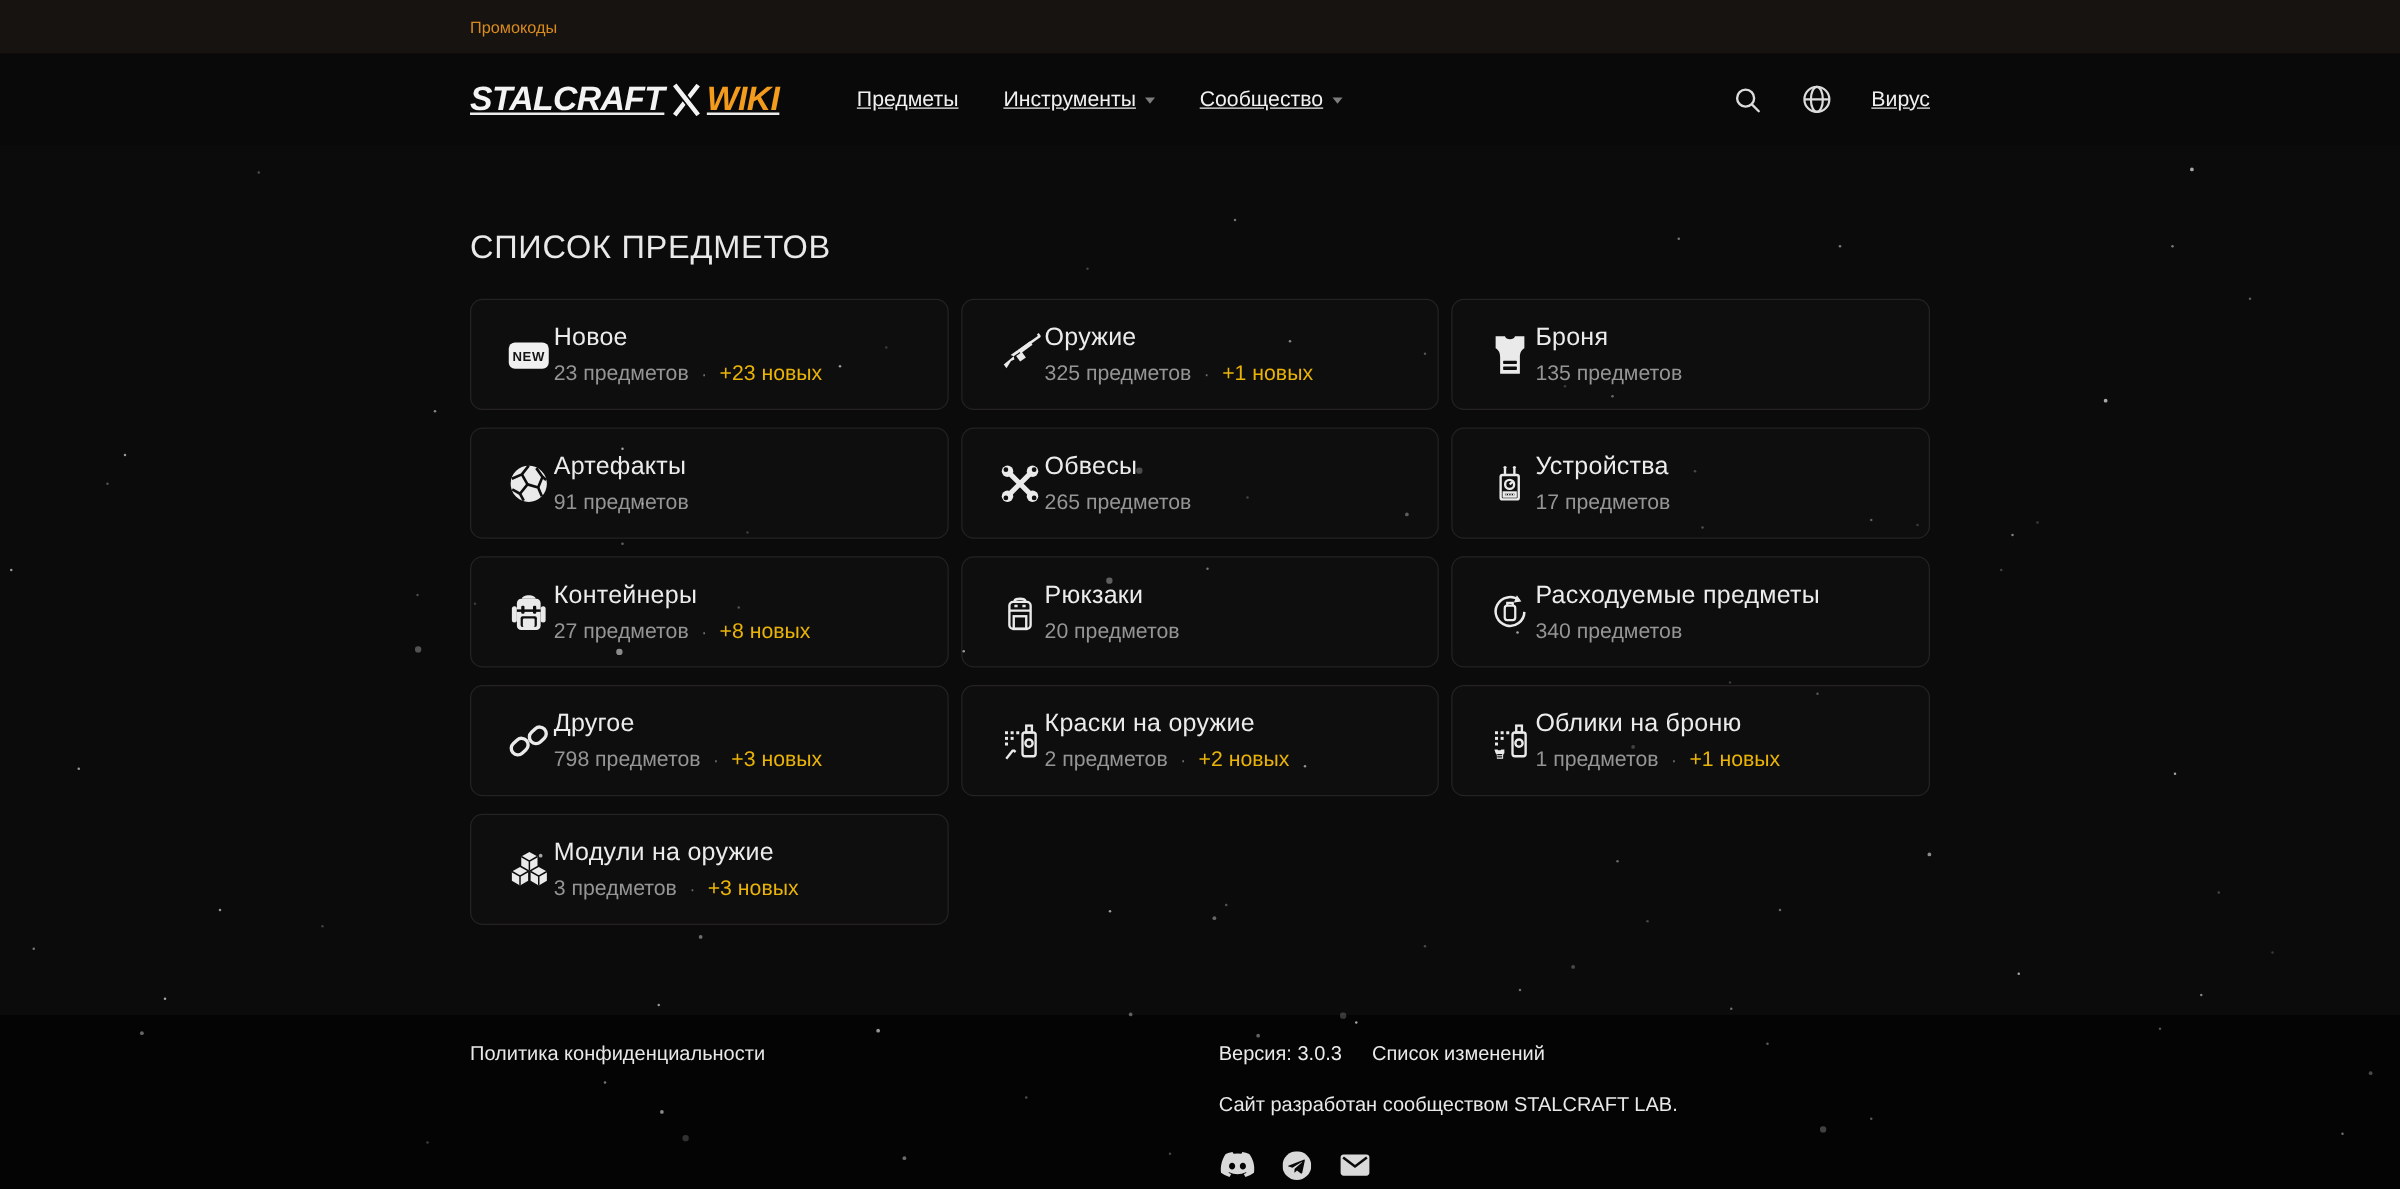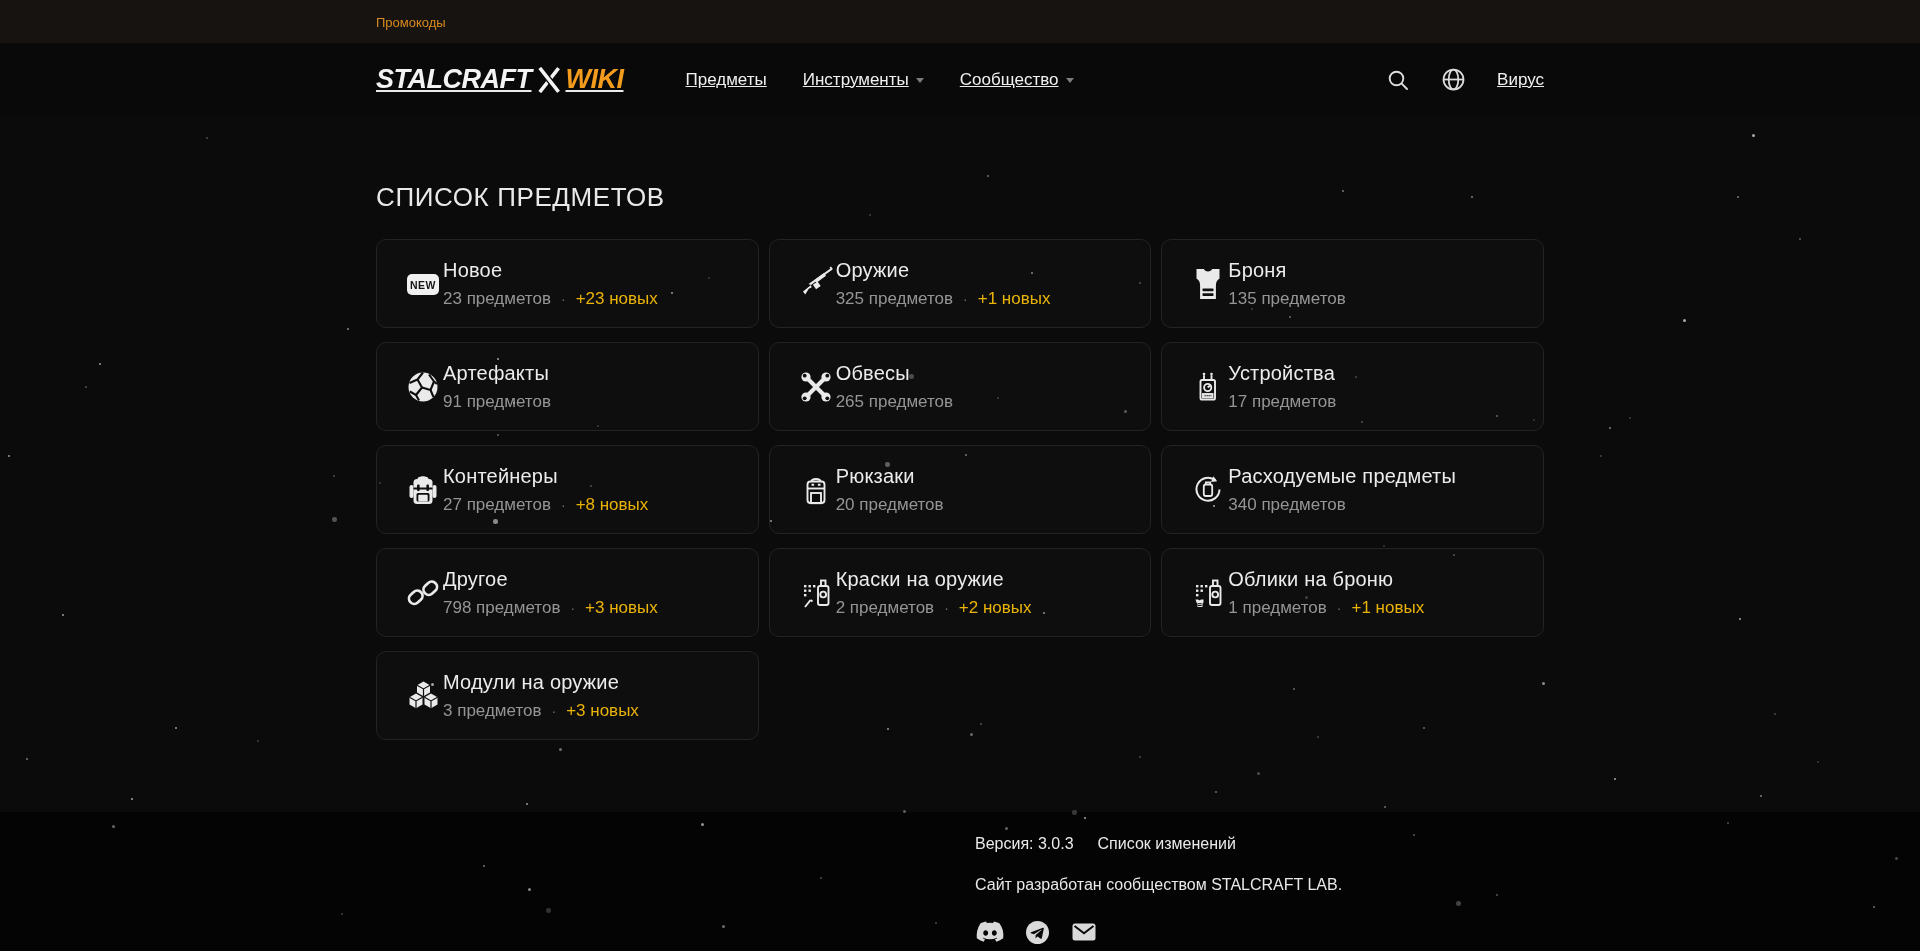--- a/index.html
+++ b/index.html
@@ -527,20 +527,21 @@
           </span>
         </span>
       </a>
 
     </div>
   </div>
 </main>
 
 <footer class="footer">
   <div class="container">
+    <a class="footer-left">Политика конфиденциальности</a>
     <div class="footer-right">
       <div class="version-row">
         <span>Версия: 3.0.3</span>
         <a>Список изменений</a>
       </div>
       <div class="credit">Сайт разработан сообществом STALCRAFT LAB.</div>
       <div class="socials">
         <a class="social-link">
           <svg width="28" height="22" viewBox="0 0 32 26">
             <path fill="#d9d9d9" d="M27.1 2.6 A26 26 0 0 0 20.6 0.6 c-.3.5-.7 1.3-.9 1.8 a24 24 0 0 0-7.4 0 C12 1.9 11.6 1.1 11.3.6 A26 26 0 0 0 4.8 2.6 C.9 8.6-.2 14.5.4 20.4 a26 26 0 0 0 8 4 c.6-.9 1.2-1.8 1.7-2.8 -.9-.3-1.8-.8-2.7-1.3 .2-.2.4-.3.6-.5 a18.6 18.6 0 0 0 16 0 c.2.2.4.4.6.5 -.9.5-1.8 1-2.7 1.3 .5 1 1.1 1.9 1.7 2.8 a26 26 0 0 0 8-4 C32.5 13.6 31 7.8 27.1 2.6 z M10.9 17.3 c-1.6 0-2.9-1.5-2.9-3.2 s1.3-3.2 2.9-3.2 2.9 1.5 2.9 3.2 -1.3 3.2-2.9 3.2 z m10.2 0 c-1.6 0-2.9-1.5-2.9-3.2 s1.3-3.2 2.9-3.2 2.9 1.5 2.9 3.2 -1.3 3.2-2.9 3.2 z"></path>

